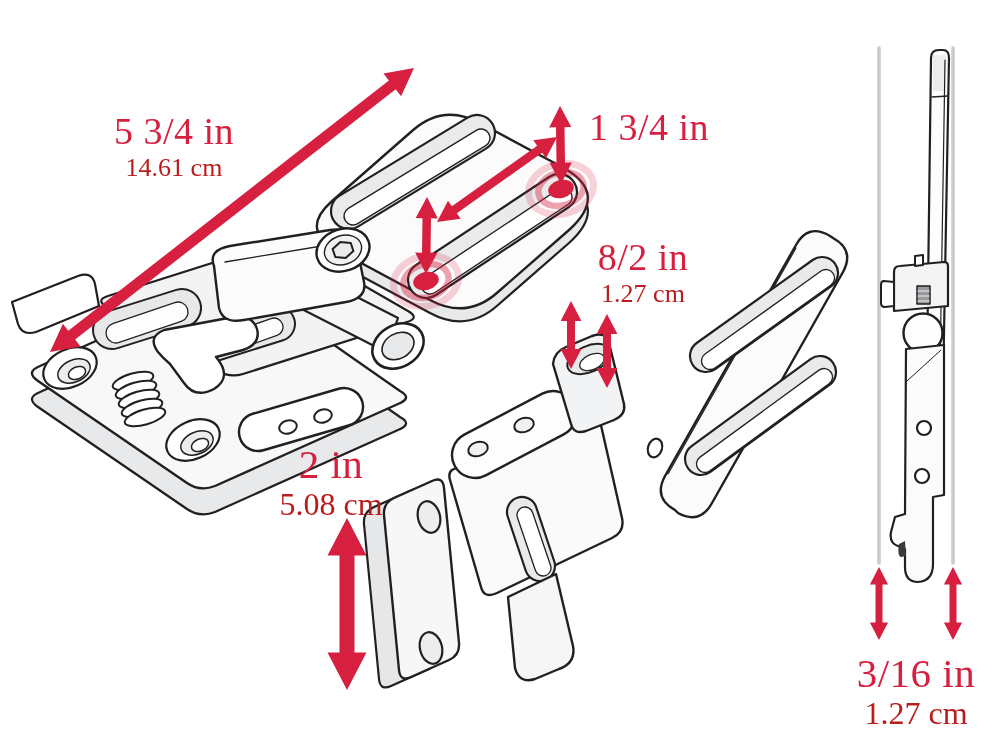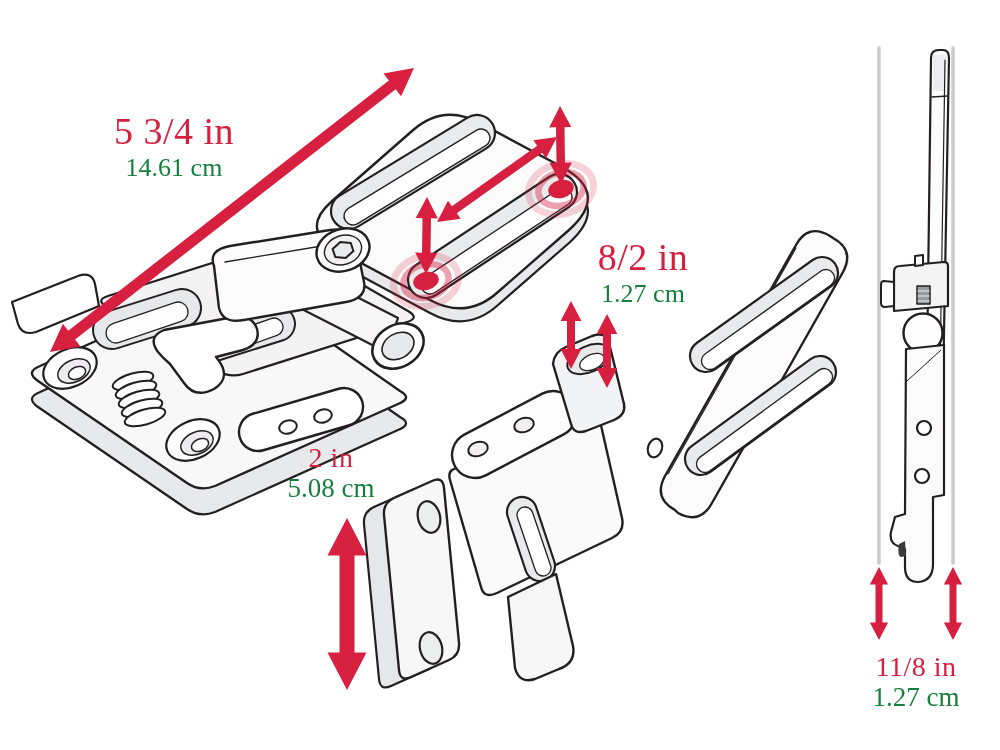--- a/index.html
+++ b/index.html
@@ -1,23 +1,23 @@
 <!DOCTYPE html>
 <html><head>
 <meta charset="utf-8">
 <style>
   html,body{margin:0;padding:0;background:#ffffff;}
   #canvas{position:relative;width:1000px;height:750px;background:#ffffff;overflow:hidden;
           font-family:Liberation Serif, serif;}
   svg{position:absolute;left:0;top:0;}
   .dim{position:absolute;transform:translateX(-50%);text-align:center;white-space:nowrap;line-height:1.04;}
   .dim .in{color:#d71f3f;font-size:38px;font-weight:400;letter-spacing:.5px;}
-  .dim .cm{color:#15803d;font-size:26px;font-weight:400;margin-top:2px;}
-  .dim.big .in{font-size:28px;}
-  .dim.big .cm{font-size:27px;}
+  .dim .cm{color:#b91c1c;font-size:26px;font-weight:400;margin-top:2px;}
+  .dim.big .in{font-size:41px;}
+  .dim.big .cm{font-size:32px;}
 </style>
 </head>
 <body>
 
 <div id="canvas">
 
   <svg width="1000" height="750" viewBox="0 0 1000 750">
     <g stroke="#231f20" stroke-linejoin="round" stroke-linecap="round" fill="none">
 
       <g>
@@ -156,26 +156,27 @@
           </g>
         </g>
     </g>
   </svg>
 
   <div class="dim" style="left:174px;top:112px">
     <div class="in">5 3/4 in</div>
     <div class="cm">14.61 cm</div>
   </div>
   <div class="dim" style="left:649px;top:108px">
+    <div class="in">1 3/4 in</div>
   </div>
   <div class="dim" style="left:643px;top:238px">
     <div class="in">8/2 in</div>
     <div class="cm">1.27 cm</div>
   </div>
   <div class="dim big" style="left:331px;top:443px">
     <div class="in">2 in</div>
     <div class="cm">5.08 cm</div>
   </div>
   <div class="dim big" style="left:916px;top:652px">
-    <div class="in">11/8 in</div>
+    <div class="in">3/16 in</div>
     <div class="cm">1.27 cm</div>
   </div>
 </div>
 
 </body></html>

